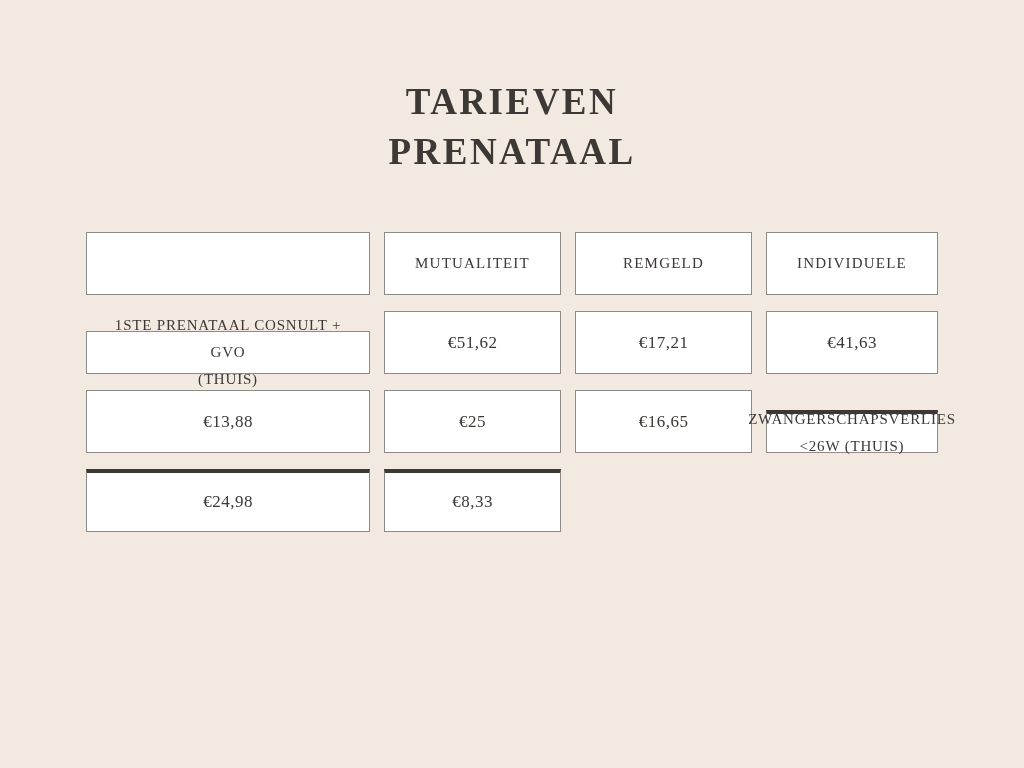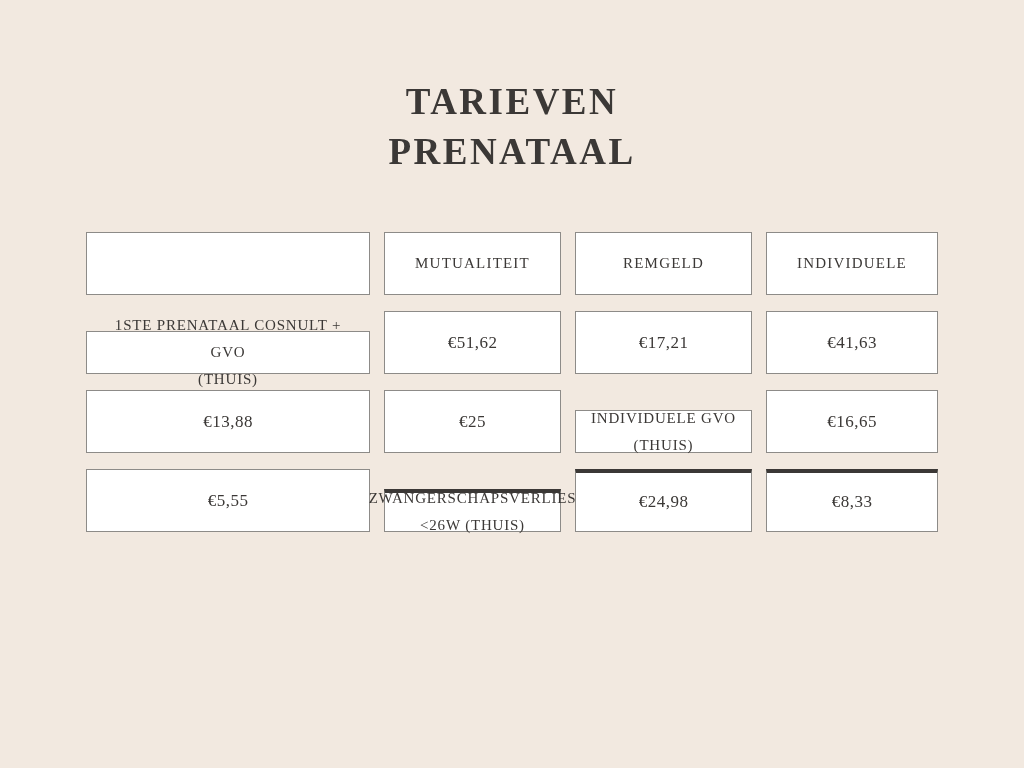--- a/index.html
+++ b/index.html
@@ -80,21 +80,19 @@
 
   <div class="cell label-cell">1STE PRENATAAL COSNULT + GVO
 (THUIS)</div>
   <div class="cell value-cell">€51,62</div>
   <div class="cell value-cell">€17,21</div>
 
   <div class="cell value-cell">€41,63</div>
   <div class="cell value-cell">€13,88</div>
   <div class="cell value-cell">€25</div>
 
-  <div class="cell label-cell">INDIVIDUELE GVO (THUIS)</div>
   <div class="cell value-cell">€16,65</div>
-  <div class="cell value-cell">€5,55</div>
 
   <div class="cell label-cell accent-top">ZWANGERSCHAPSVERLIES
 &lt;26W (THUIS)</div>
   <div class="cell value-cell accent-top">€24,98</div>
   <div class="cell value-cell accent-top">€8,33</div>
 </div>
 
 </body></html>

